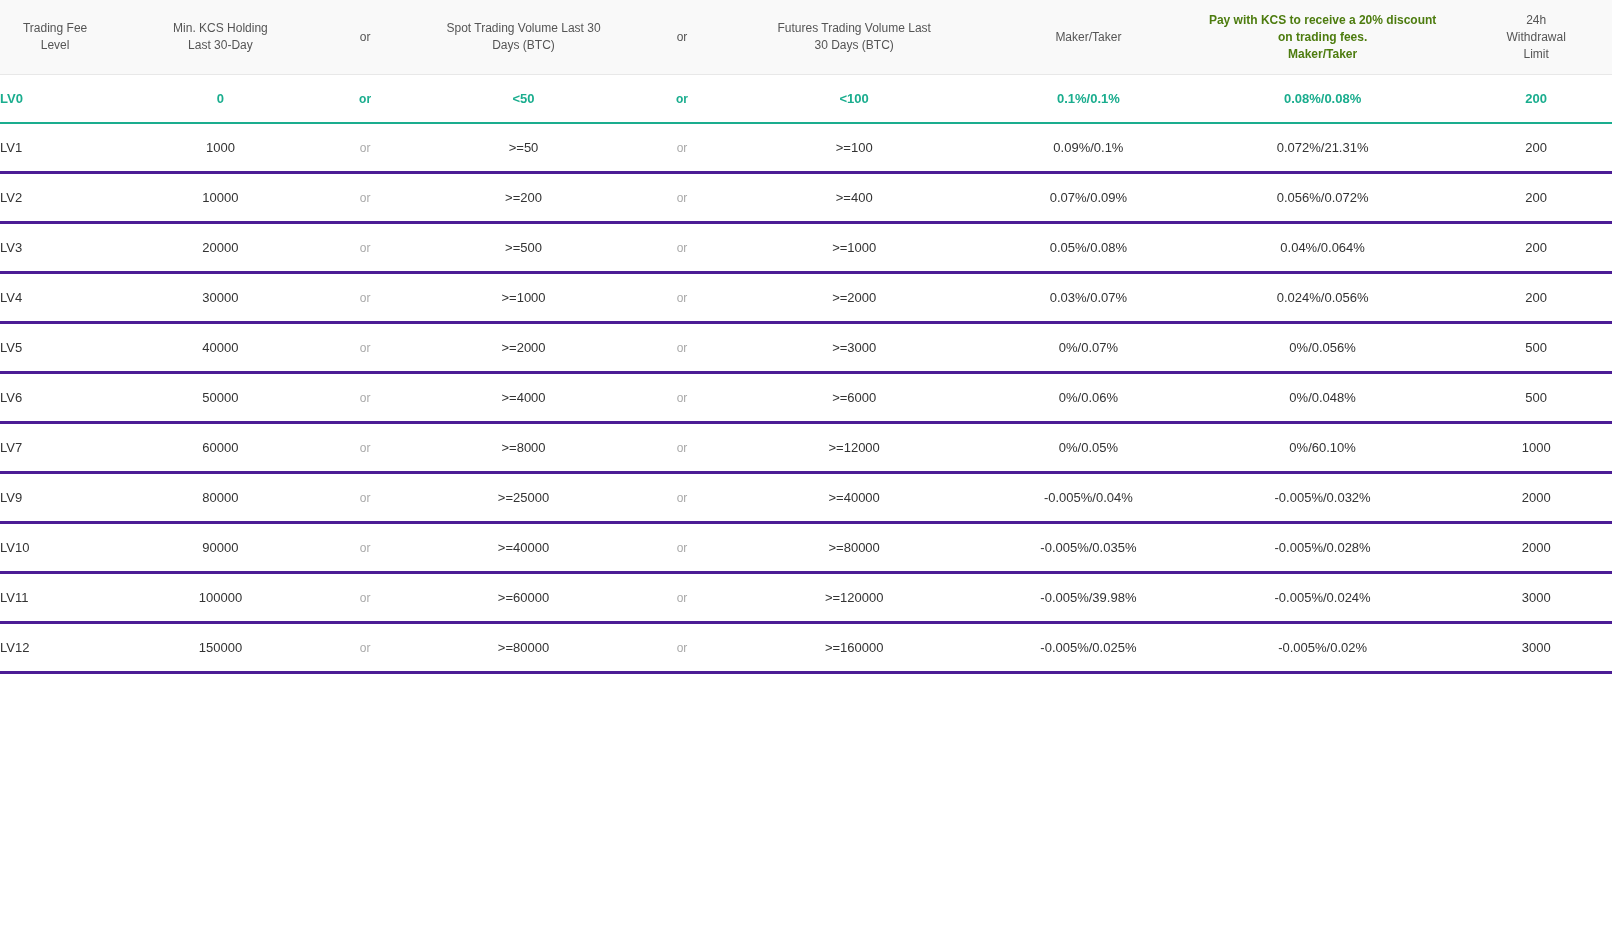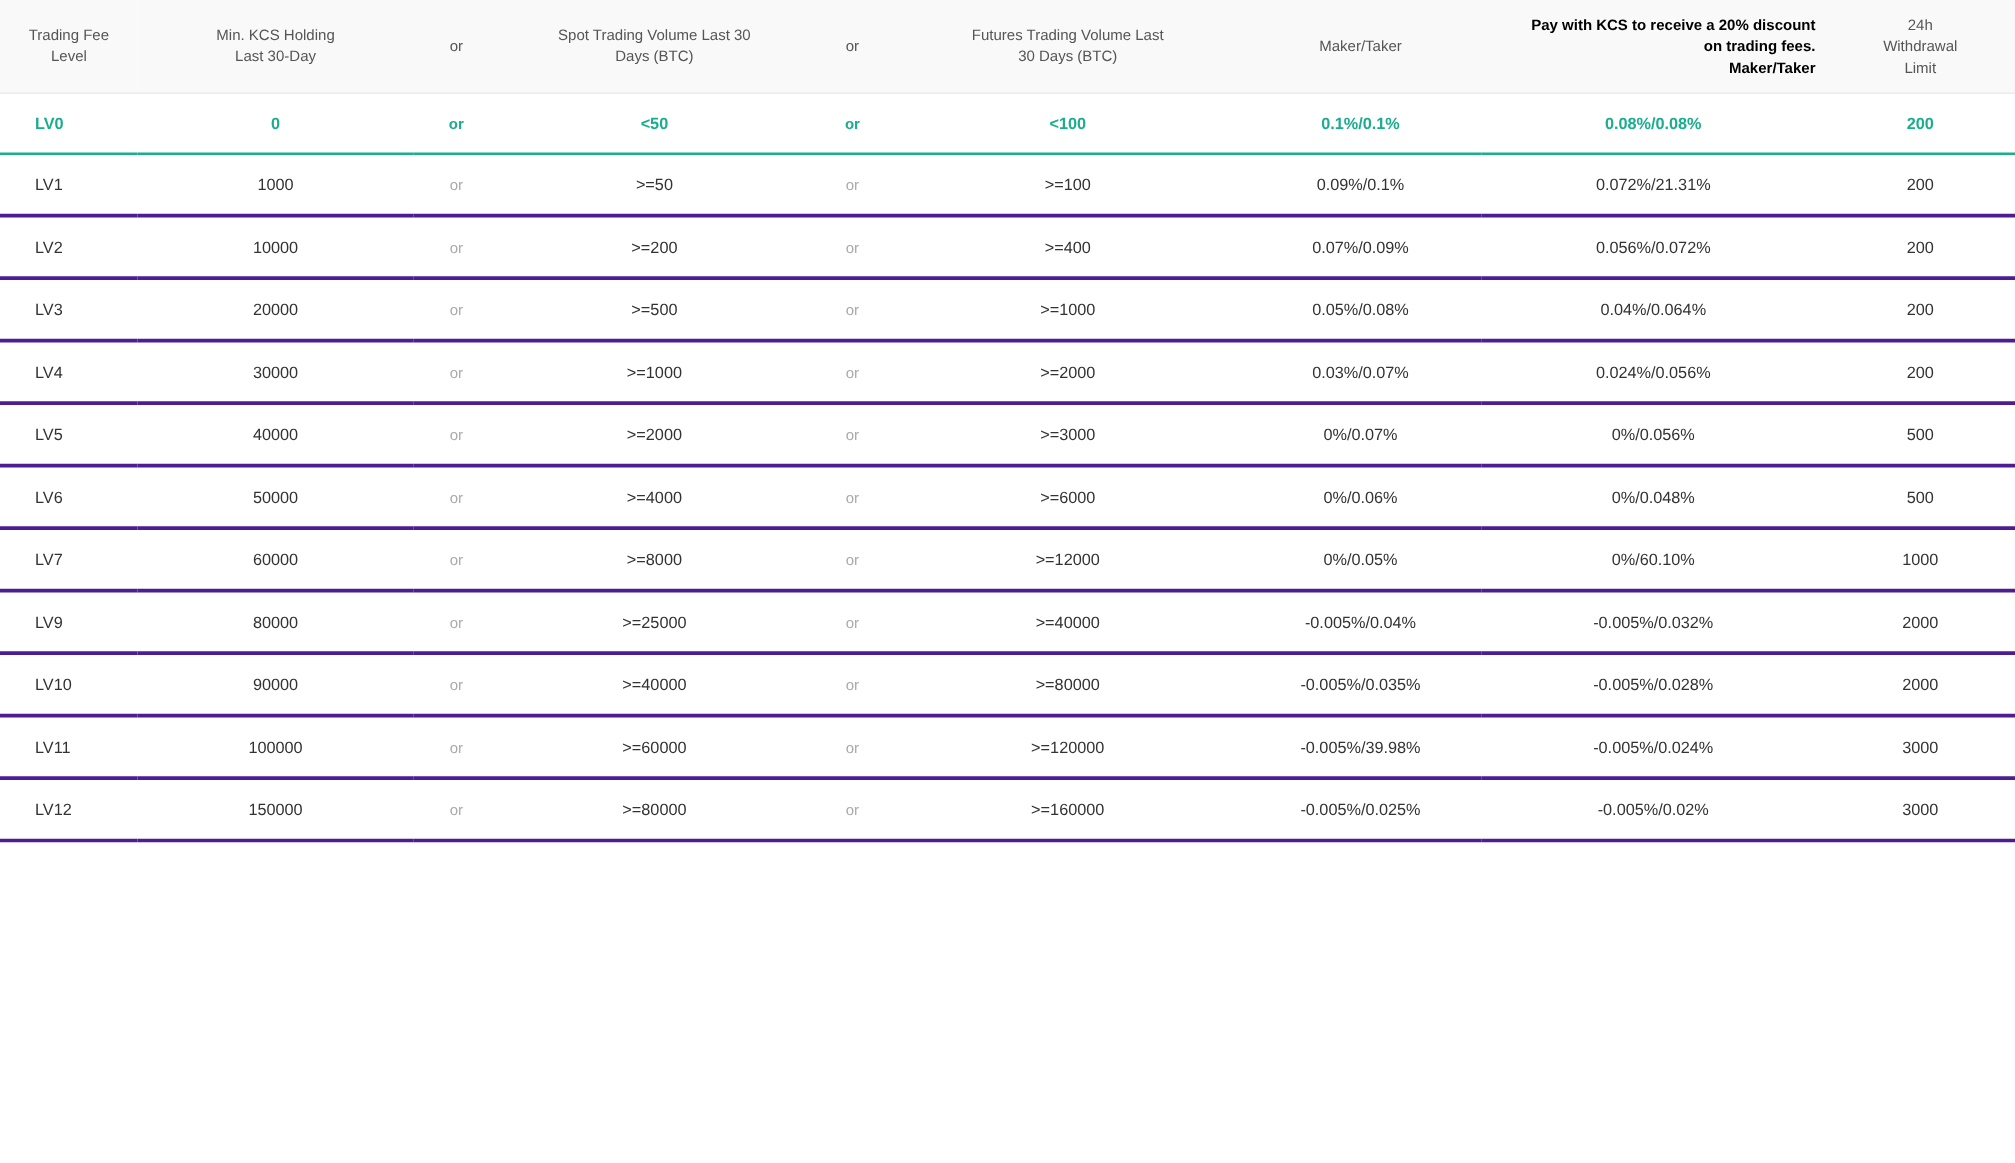--- a/index.html
+++ b/index.html
@@ -52,21 +52,21 @@
     tbody td {
       padding: 16px 8px;
       text-align: center;
       font-size: 13px;
       color: #333;
       vertical-align: middle;
     }
     tbody td.level-col {
       font-weight: 500;
       text-align: left;
-      padding-left: 28px;
+      padding-left: 0;
     }
     tbody td.or-col {
       color: #aaa;
       font-size: 12px;
     }
     tbody tr.highlight-row td.or-col {
       color: #1aad8e;
     }
     .col-level { width: 80px; }
     .col-kcs { width: 160px; }
@@ -85,21 +85,21 @@
   <table>
     <thead>
       <tr>
         <th class="col-level">Trading Fee<br>Level</th>
         <th class="col-kcs">Min. KCS Holding<br>Last 30-Day</th>
         <th class="col-or1">or</th>
         <th class="col-spot">Spot Trading Volume Last 30<br>Days (BTC)</th>
         <th class="col-or2">or</th>
         <th class="col-futures">Futures Trading Volume Last<br>30 Days (BTC)</th>
         <th class="col-maker">Maker/Taker</th>
-        <th class="col-kcs-maker kcs-header" style="color: #000000; text-align: right;">Pay with KCS to receive a 20% discount<br>on trading fees.<br>Maker/Taker</th>
+        <th class="col-kcs-maker kcs-header" style="color: #4d7c0f;">Pay with KCS to receive a 20% discount<br>on trading fees.<br>Maker/Taker</th>
         <th class="col-withdrawal">24h<br>Withdrawal<br>Limit</th>
       </tr>
     </thead>
     <tbody id="table-body">
     <tr class="highlight-row">
           <td class="level-col">LV0</td>
           <td>0</td>
           <td class="or-col">or</td>
           <td>&lt;50</td>
           <td class="or-col">or</td>

